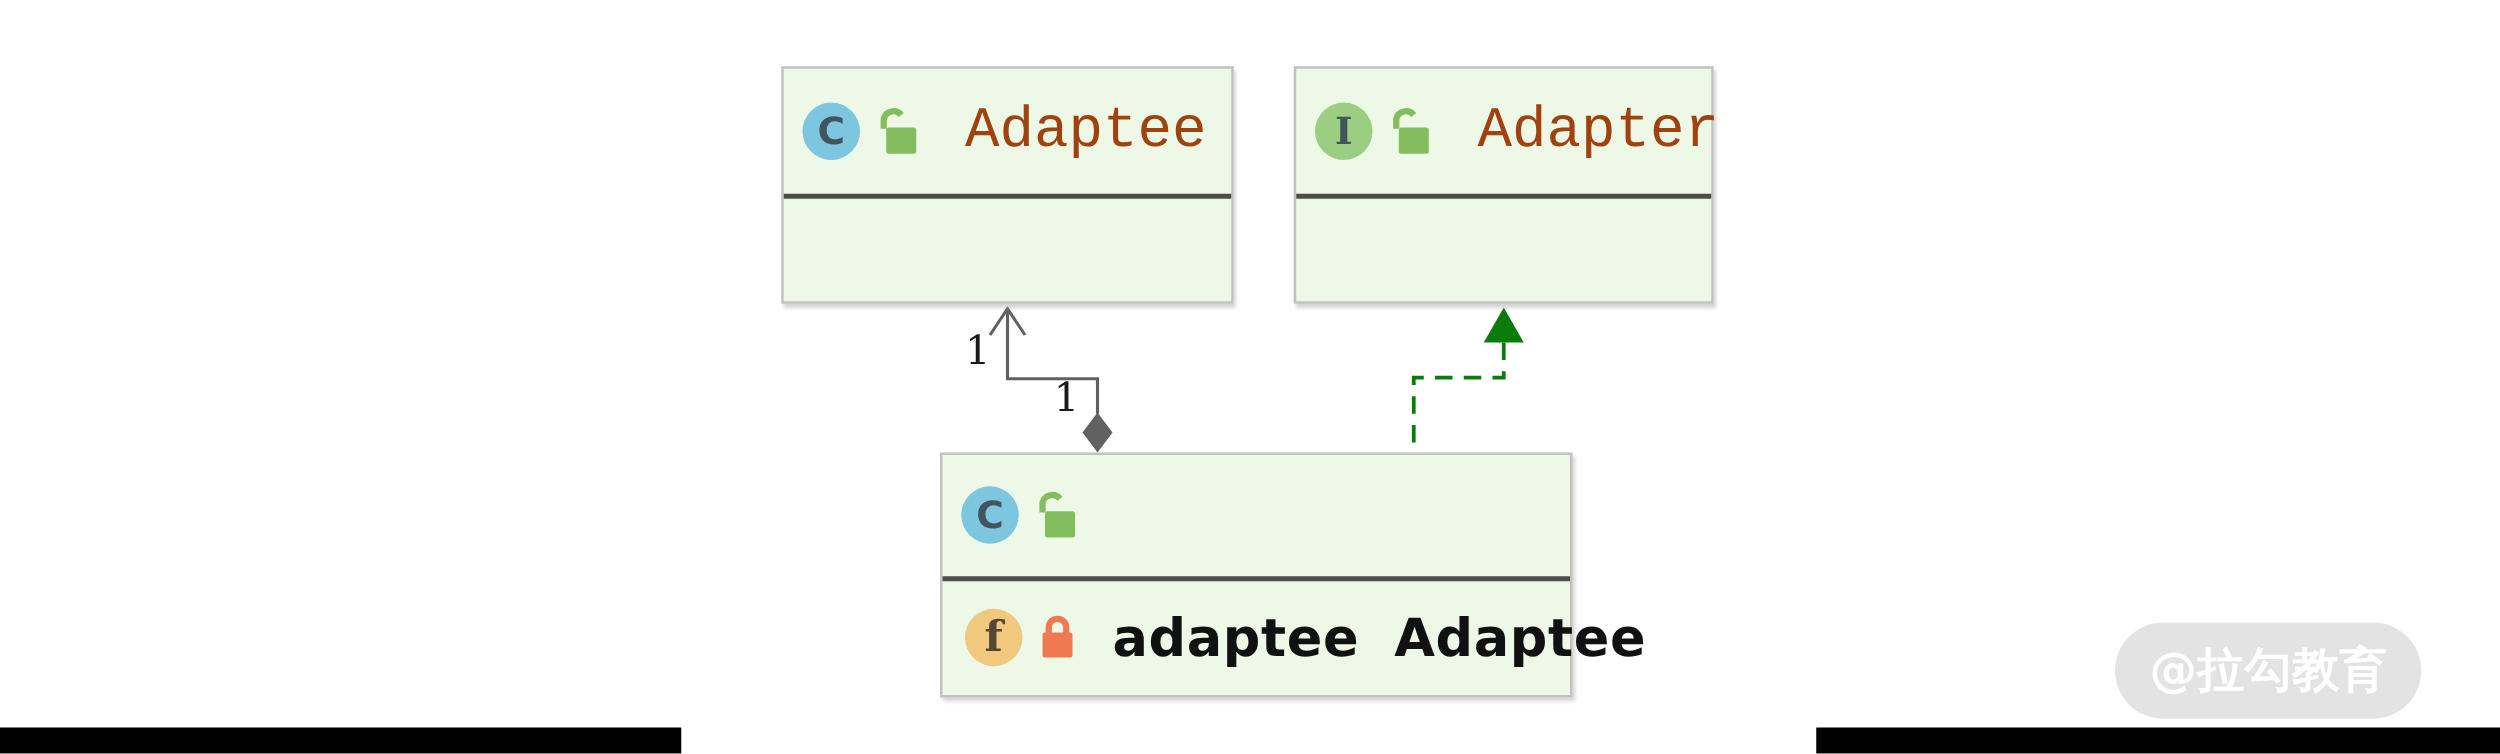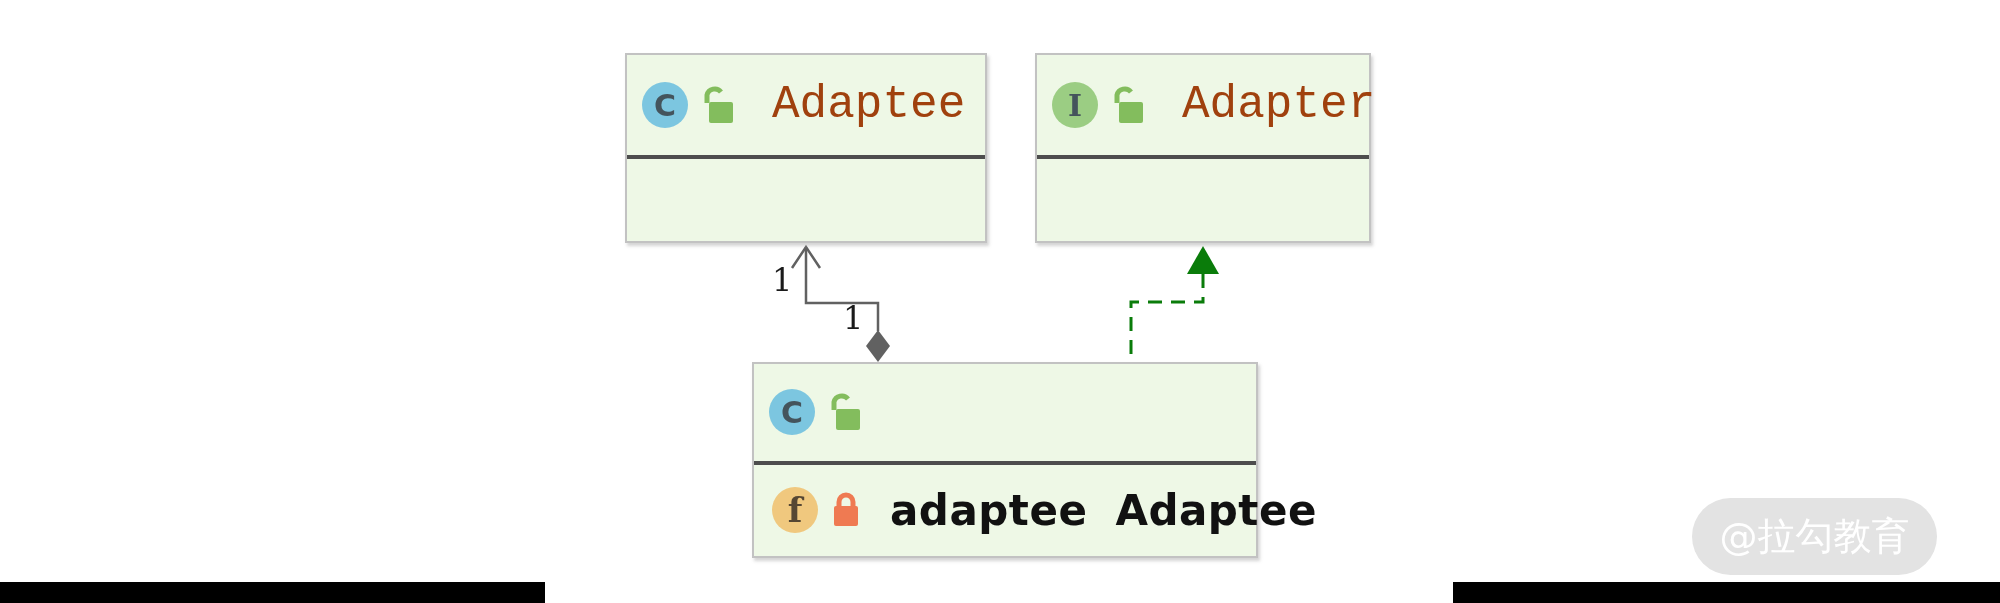--- a/index.html
+++ b/index.html
@@ -64,21 +64,21 @@
     position:absolute;font-family:"DejaVu Serif",serif;
     font-size:32px;color:var(--label-text,#1a1a1a);line-height:1;
   }
   .mult-1{left:772px;top:264px;}
   .mult-2{left:843px;top:302px;}
   
   .watermark{
     position:absolute;left:1692px;top:498px;width:245px;height:77px;
     background:var(--watermark-bg,#e3e3e3);border-radius:44px;
     display:flex;align-items:center;justify-content:center;
-    color:var(--watermark-text,#ffffff);font-size:38px;font-weight:400;
+    color:var(--watermark-text,#ffffff);font-size:38px;font-weight:700;
   }
   .footer-bar{position:absolute;height:21px;top:582px;background:var(--footer-bar,#000000);}
   .footer-bar-left{left:0;width:545px;}
   .footer-bar-right{left:1453px;width:547px;}
 </style>
 </head>
 <body>
 
 <div class="screen">
 

